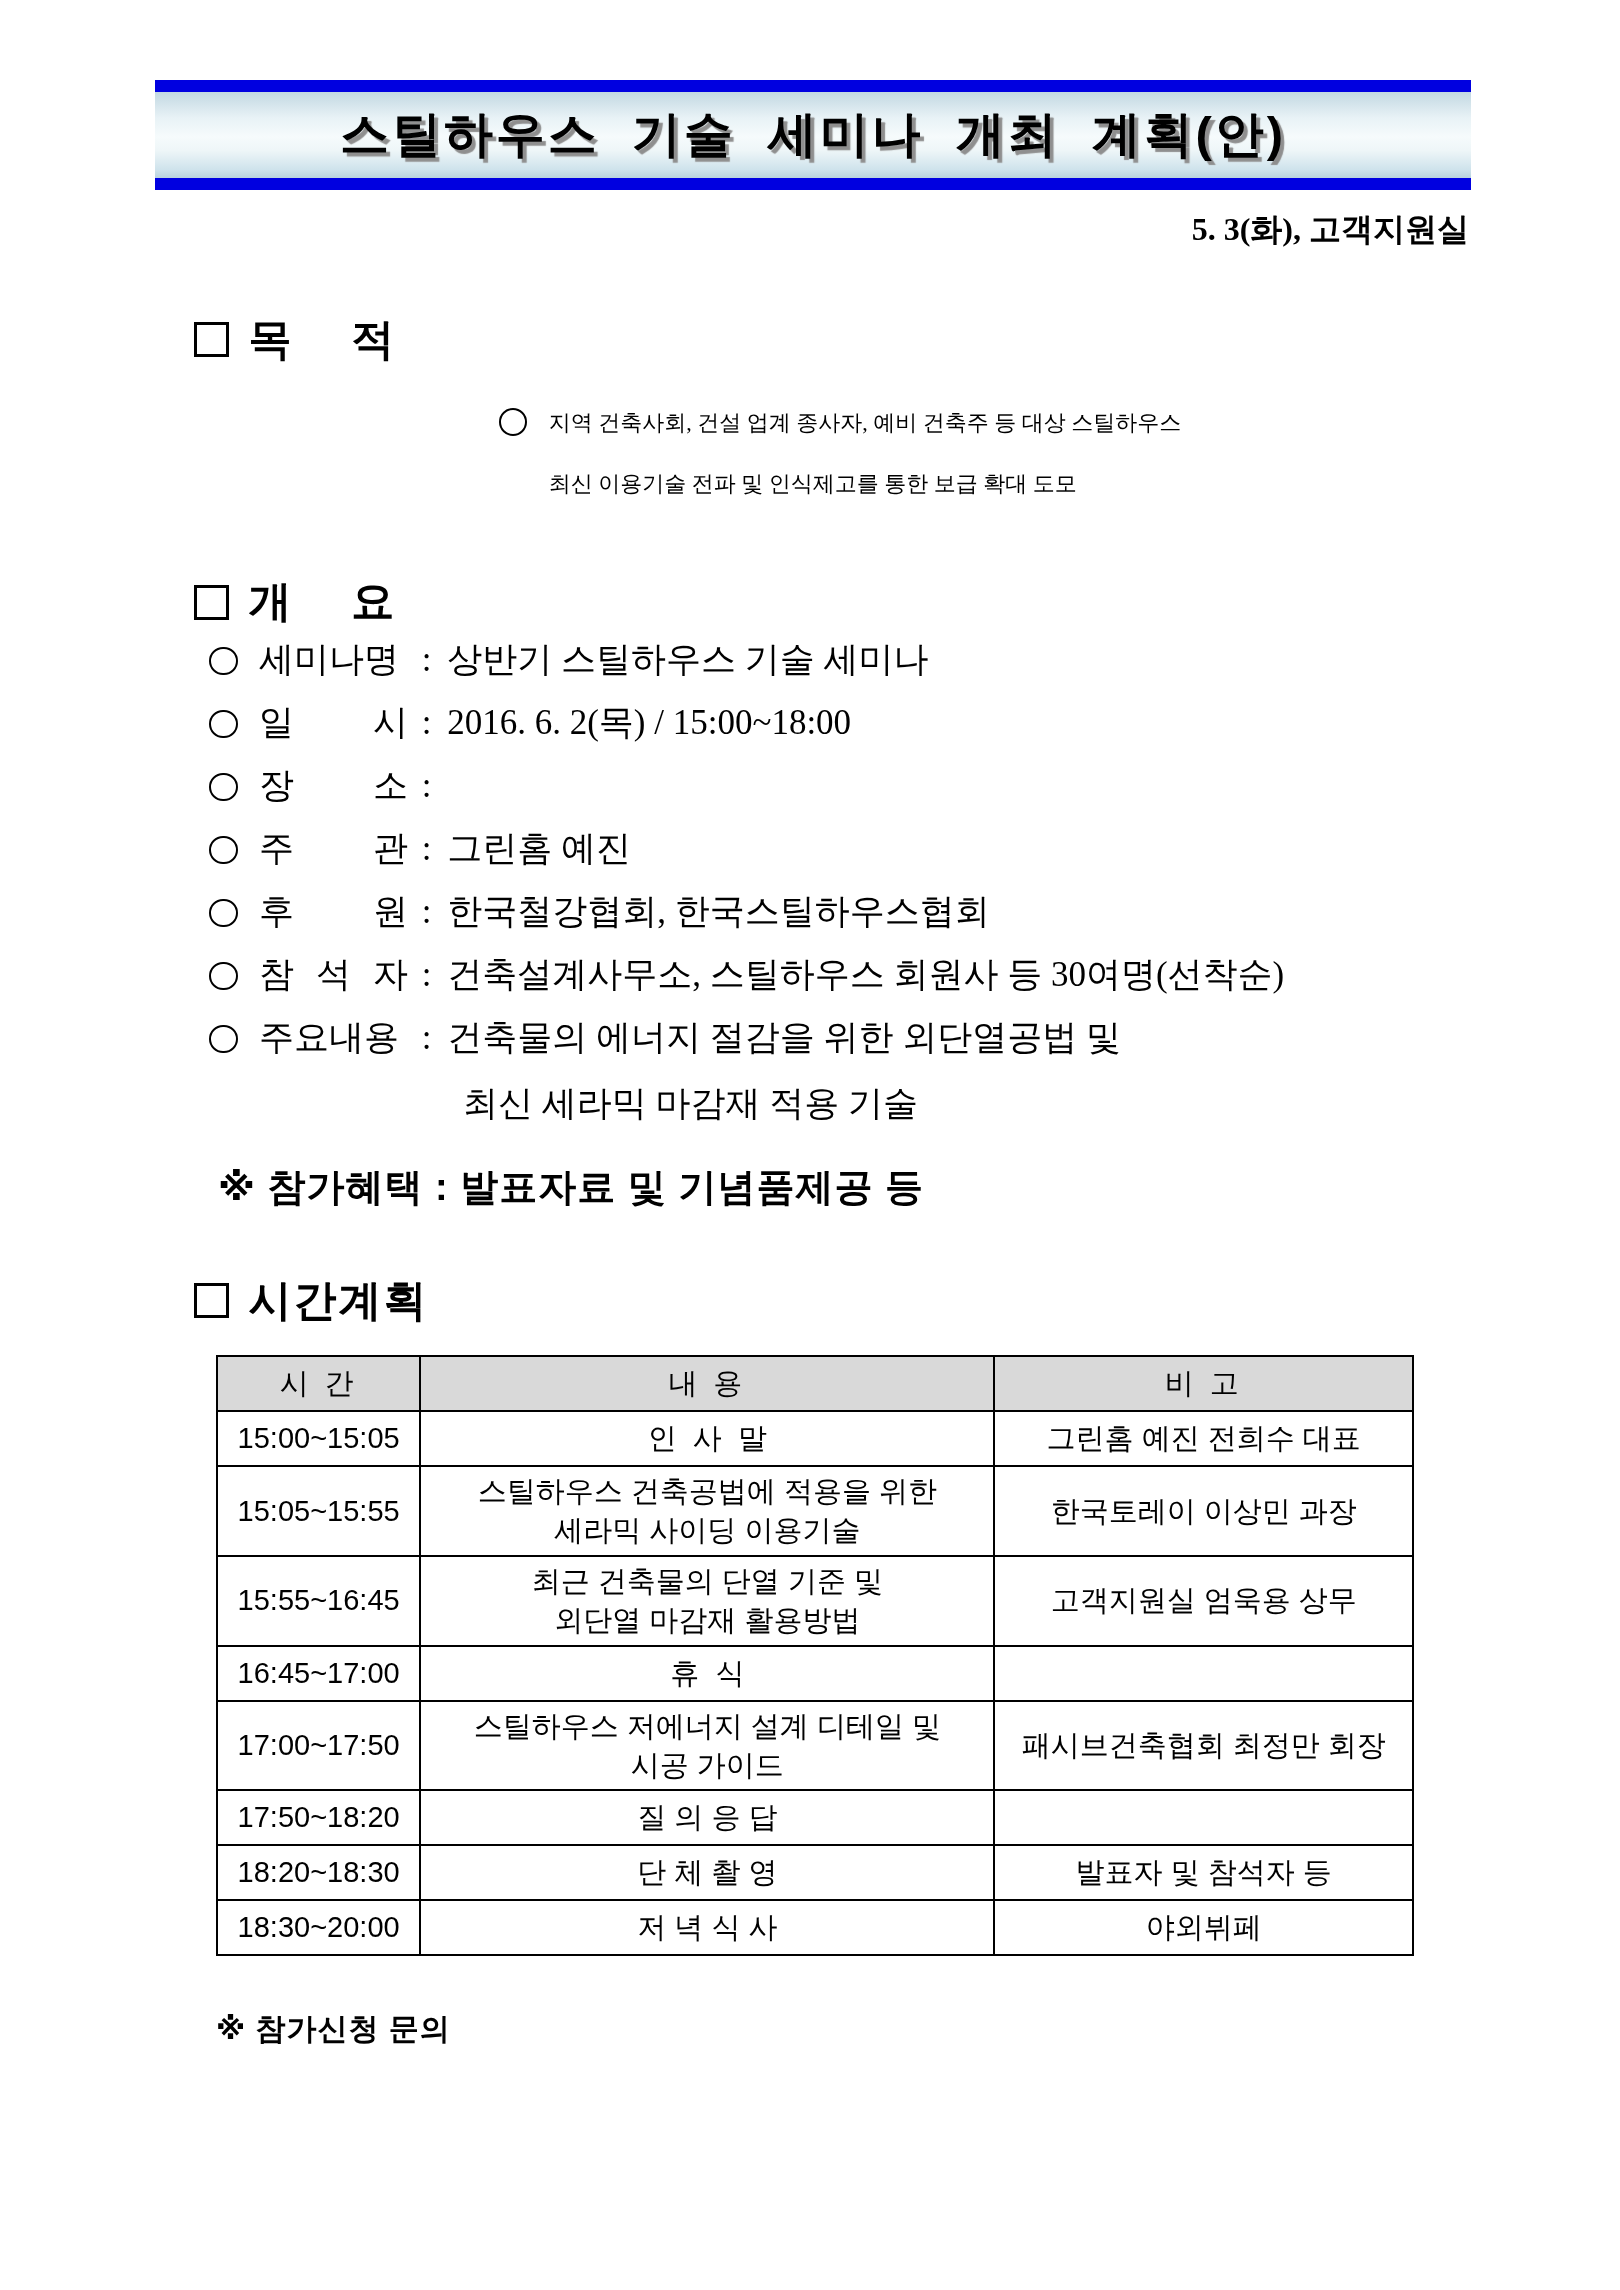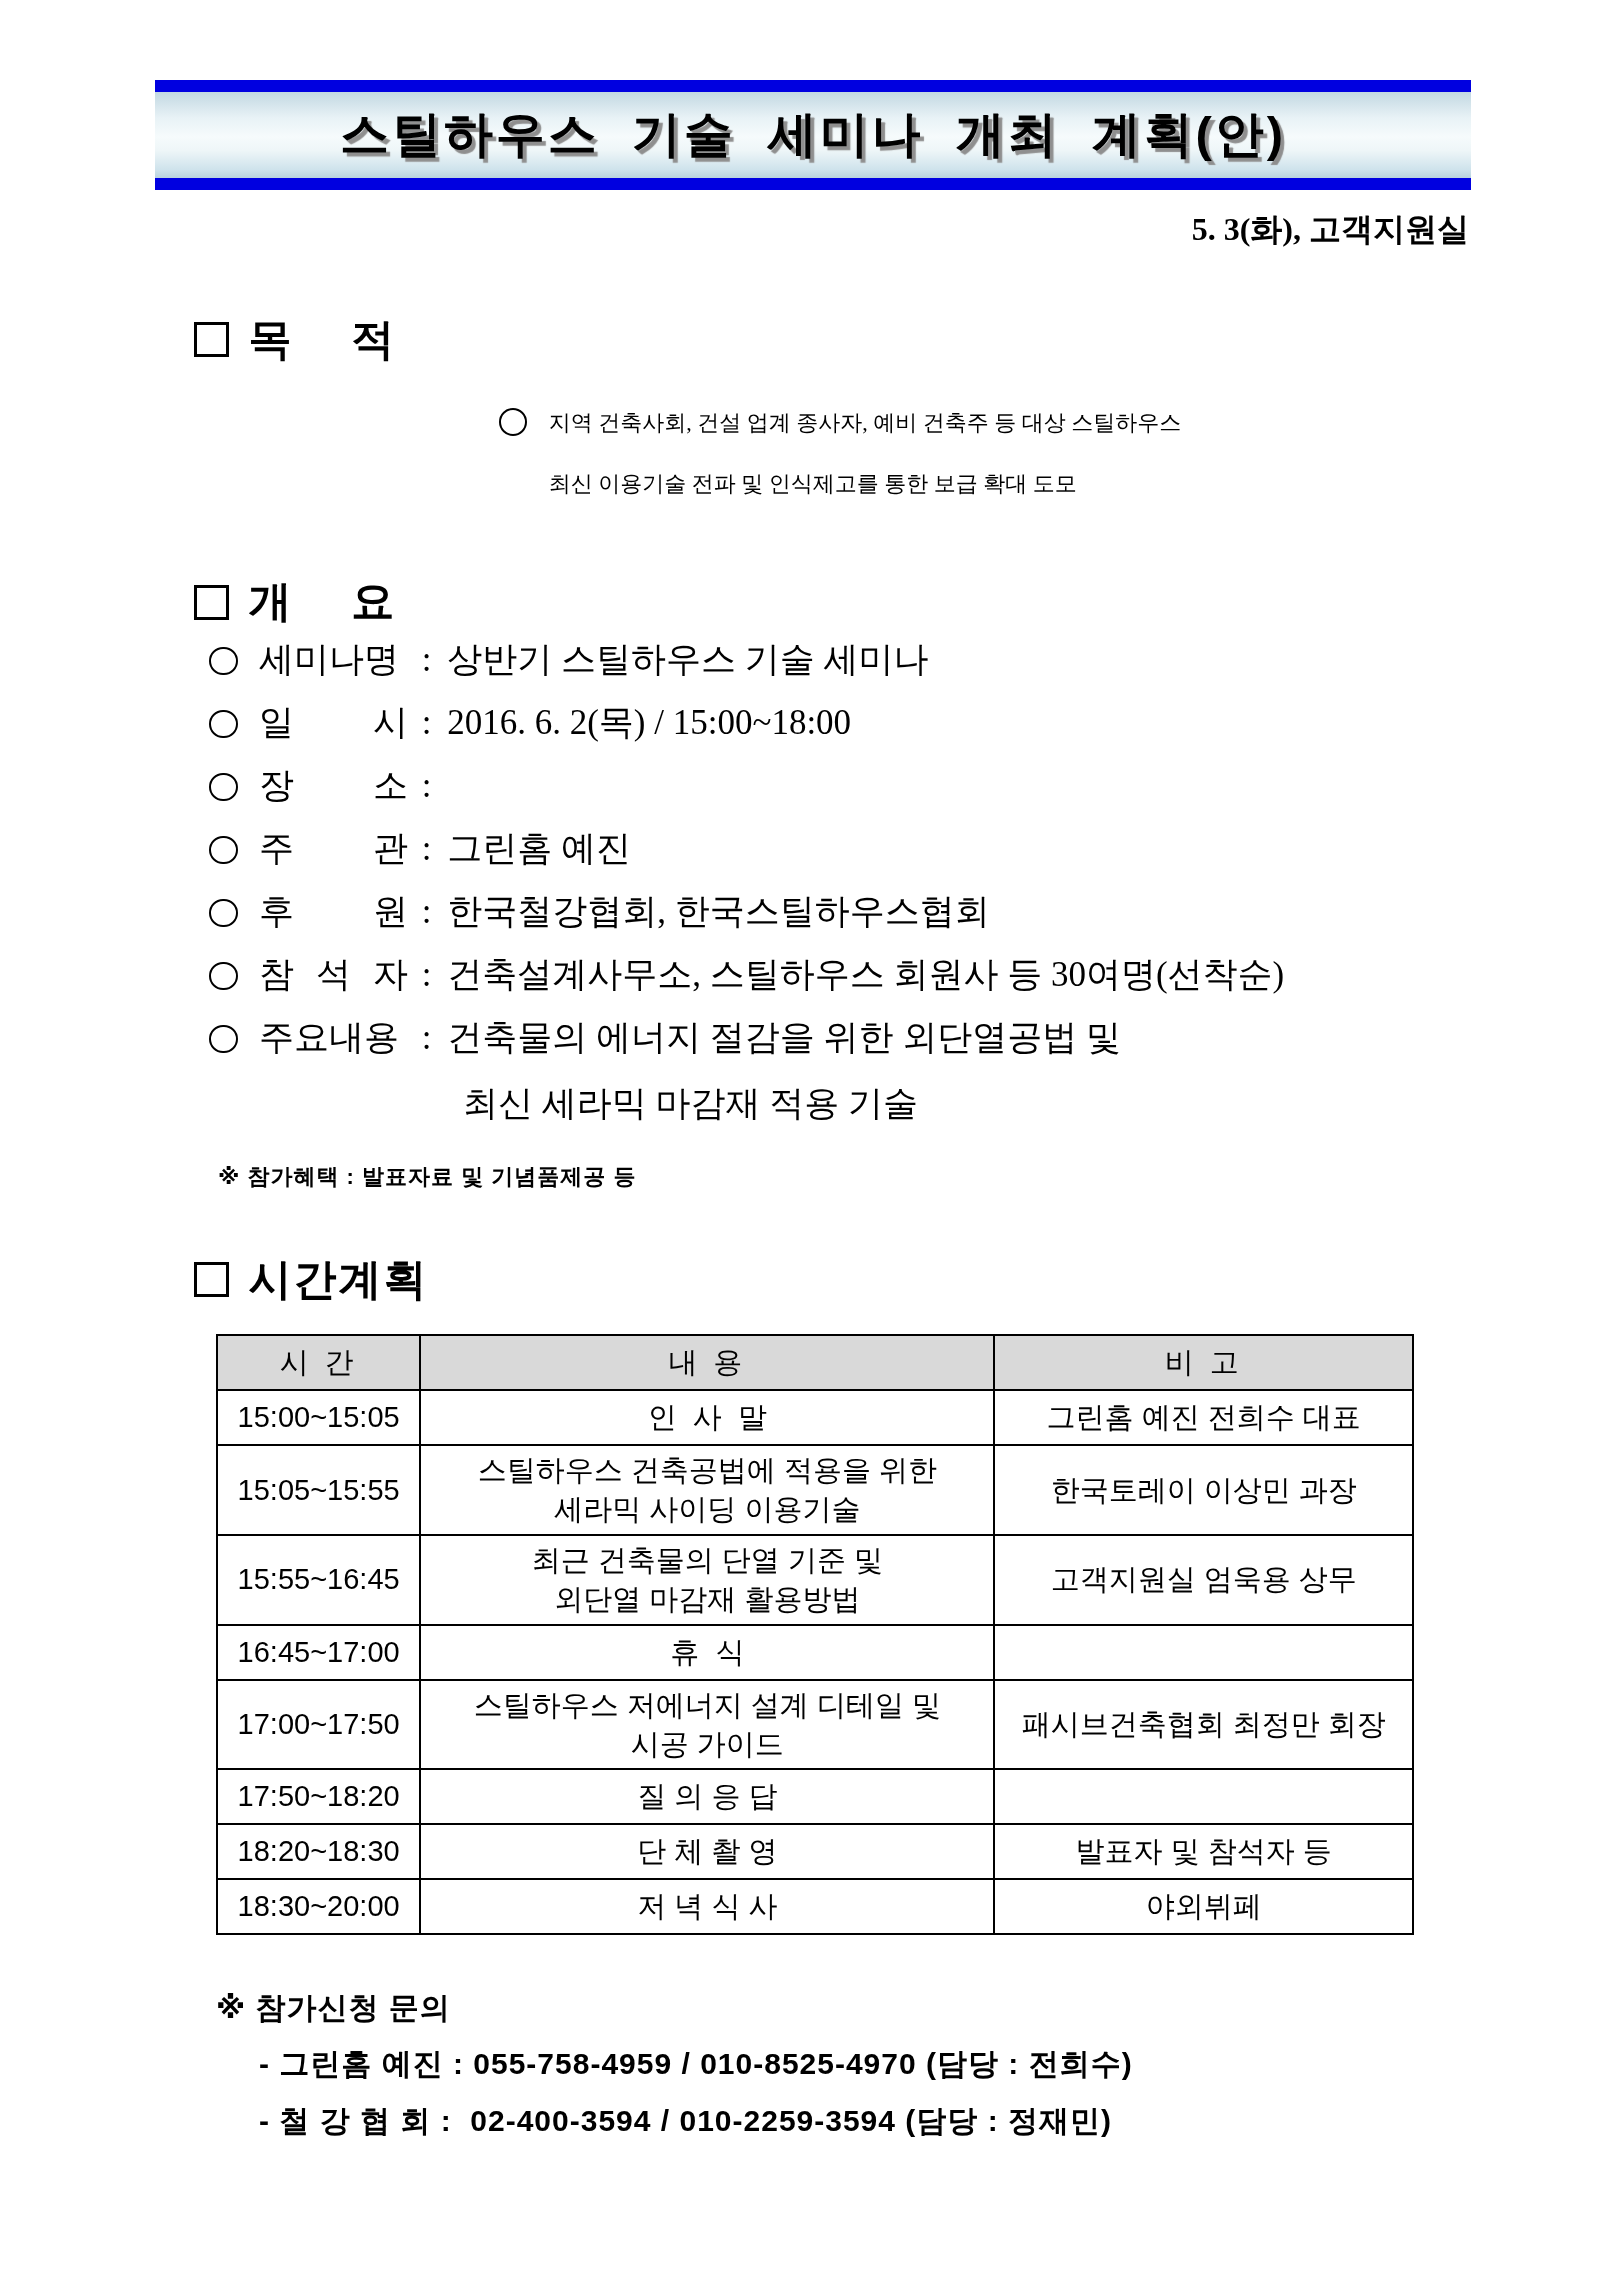--- a/index.html
+++ b/index.html
@@ -69,21 +69,21 @@
     display: inline-block; width: 149px;
     text-align: justify; text-align-last: justify;
     line-height: 57px; white-space: pre;
   }
   .ov-colon { margin: 0 15.7px 0 13.7px; line-height: 57px; }
   .ov-value { line-height: 57px; white-space: pre-wrap; }
   .ov-cont { margin: 5.9px 0 0 308px; font-size: 35px; line-height: 51px; white-space: pre; }
   .note-line {
     margin: 33px 0 0 63px;
     font-family: "Liberation Sans", "DejaVu Sans", sans-serif;
-    font-size: 22px; font-weight: bold;
+    font-size: 38px; font-weight: bold;
     letter-spacing: 1px; white-space: pre;
   }
 
   
   .table-wrap { margin: 25.5px 57px 0 61px; }
   table.schedule {
     width: 100%;
     border-collapse: collapse;
     border: 2.9px solid #000;
     font-family: "Liberation Sans", "DejaVu Sans", sans-serif;
@@ -260,20 +260,16 @@
             <td class="time">18:30~20:00</td>
             <td class="content">저 녁 식 사</td>
             <td class="note">야외뷔페</td>
           </tr>
         </tbody>
     </table>
   </div>
 
   <div class="contact">
     <div class="contact-title">※ 참가신청 문의</div>
-    <div id="contact-lines">
-        <div class="contact-line">- 그린홈 예진 : 055-758-4959 / 010-8525-4970 (담당 : 전희수)</div>
-        <div class="contact-line">- 철 강 협 회 :  02-400-3594 / 010-2259-3594 (담당 : 정재민)</div>
-      </div>
   </div>
 
 </div>
 
 
 </body></html>

